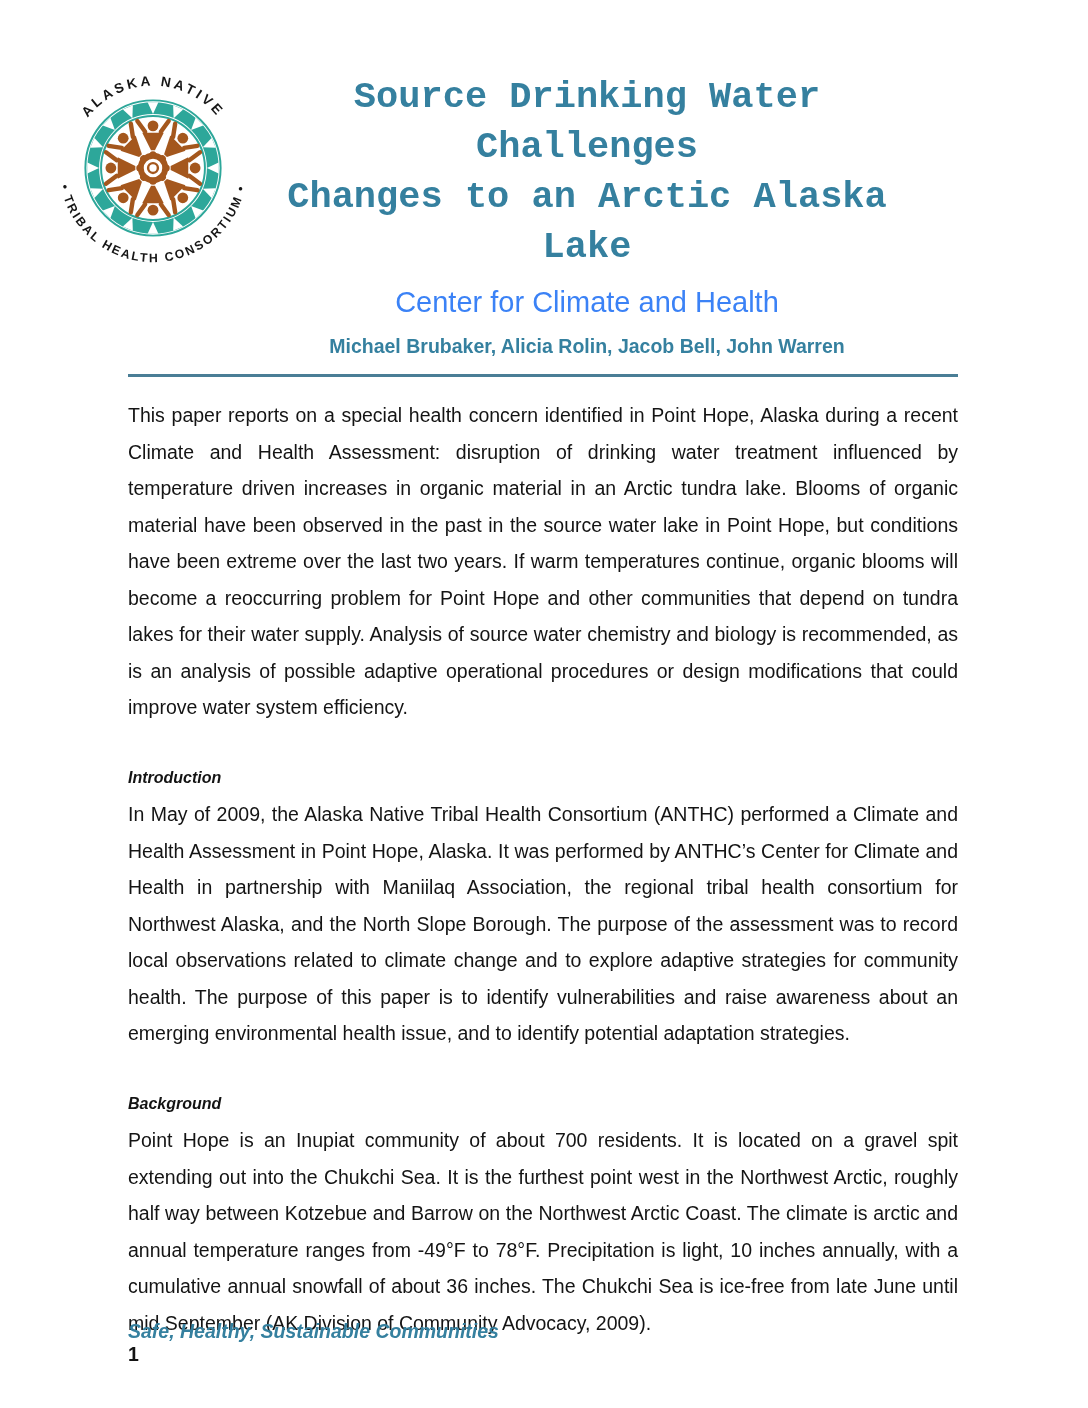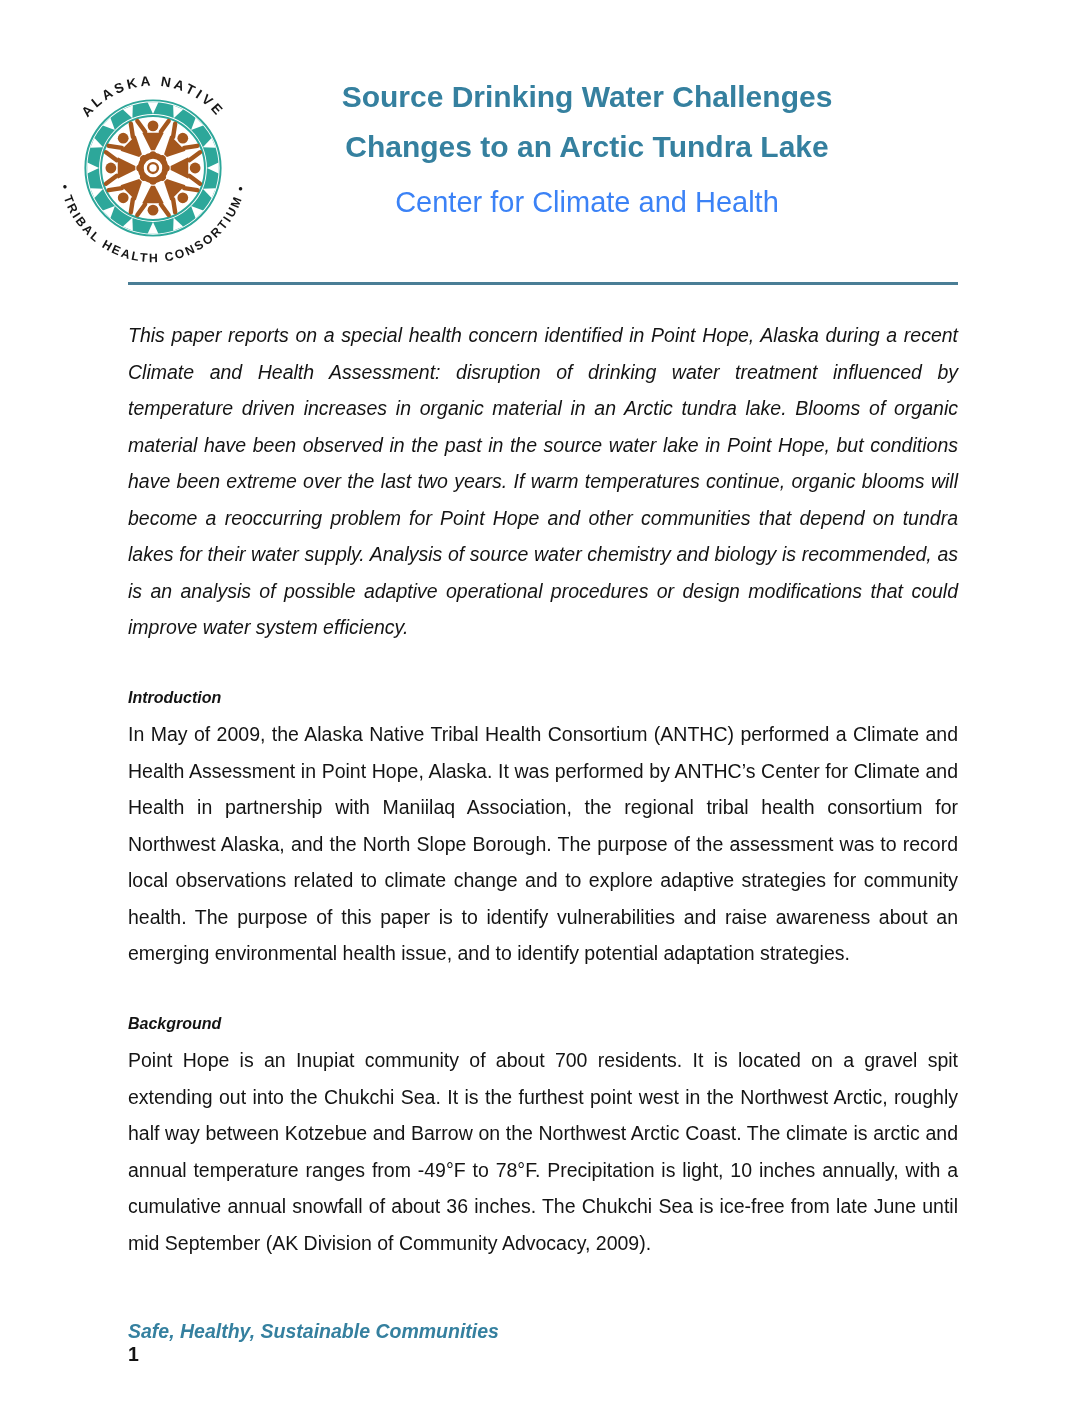--- a/index.html
+++ b/index.html
@@ -9,22 +9,22 @@
     height: 1408px;
     background: #ffffff;
     font-family: "Liberation Sans", sans-serif;
     color: #141414;
     overflow: hidden;
   }
   .header { display: flex; padding: 66px 0 0 55px; }
   .logo-wrap { width: 196px; height: 196px; flex: 0 0 auto; margin-top: 4px; }
   .title-block { width: 672px; padding-top: 6px; text-align: center; }
   .title-line {
-    font-size: 30px; line-height: 50px; font-weight: bold;
-    color: #35809F; letter-spacing: 0px;
+    font-size: 37px; line-height: 50px; font-weight: bold;
+    color: #35809F; letter-spacing: 0px; font-family: Liberation Mono, monospace;
   }
   .subtitle {
     font-size: 29px; line-height: 36px; margin-top: 12px;
     color: #3b82f6; font-weight: 400;
   }
   .authors {
     font-size: 19.5px; line-height: 24px; margin-top: 14px;
     color: #35809F; font-weight: 600;
   }
   .bulletin {
@@ -33,22 +33,21 @@
   }
   .header-rule {
     height: 3px; background: #4A7E96; border: none;
     margin: 16px 130px 0 128px;
   }
   .content {
     margin: 0 130px 0 128px;
     font-size: 19.5px; line-height: 36.5px;
   }
   .abstract {
-    margin: 32px 0 0 0;
-    font-style: italic;
+    margin: 20px 0 0 0;
     text-align: justify;
   }
   .section-heading {
     margin: 34px 0 0 0;
     font-size: 16px; line-height: 36.5px;
     font-weight: bold; font-style: italic;
   }
   .section-body { margin: 0; text-align: justify; }
   .footer {
     position: absolute; top: 1320px; left: 128px; right: 130px;
@@ -126,22 +125,23 @@
 
         <g>
           <circle cx="100" cy="100" r="12.5" fill="none" stroke="#A4571D" stroke-width="6"></circle>
           <circle cx="100" cy="100" r="5" fill="none" stroke="#A4571D" stroke-width="2.5"></circle>
         </g>
       </svg>
     </div>
 
     <div class="title-block">
       <div class="title-line">Source Drinking Water Challenges</div>
-      <div class="title-line">Changes to an Arctic Tundra Lake</div>
+      <div class="title-line">Changes to an Arctic Alaska Lake</div>
       <div class="subtitle">Center for Climate and Health</div>
+      <div class="authors">Michael Brubaker, Alicia Rolin, Jacob Bell, John Warren</div>
     </div>
   </div>
 
   <hr class="header-rule">
 
   <div class="content">
     <p class="abstract">This paper reports on a special health concern identified in Point Hope, Alaska during a recent Climate and Health Assessment: disruption of drinking water treatment influenced by temperature driven increases in organic material in an Arctic tundra lake. Blooms of organic material have been observed in the past in the source water lake in Point Hope, but conditions have been extreme over the last two years. If warm temperatures continue, organic blooms will become a reoccurring problem for Point Hope and other communities that depend on tundra lakes for their water supply. Analysis of source water chemistry and biology is recommended, as is an analysis of possible adaptive operational procedures or design modifications that could improve water system efficiency.</p>
 
     <h3 class="section-heading">Introduction</h3>
     <p class="section-body">In May of 2009, the Alaska Native Tribal Health Consortium (ANTHC) performed a Climate and Health Assessment in Point Hope, Alaska. It was performed by ANTHC’s Center for Climate and Health in partnership with Maniilaq Association, the regional tribal health consortium for Northwest Alaska, and the North Slope Borough. The purpose of the assessment was to record local observations related to climate change and to explore adaptive strategies for community health. The purpose of this paper is to identify vulnerabilities and raise awareness about an emerging environmental health issue, and to identify potential adaptation strategies.</p>

